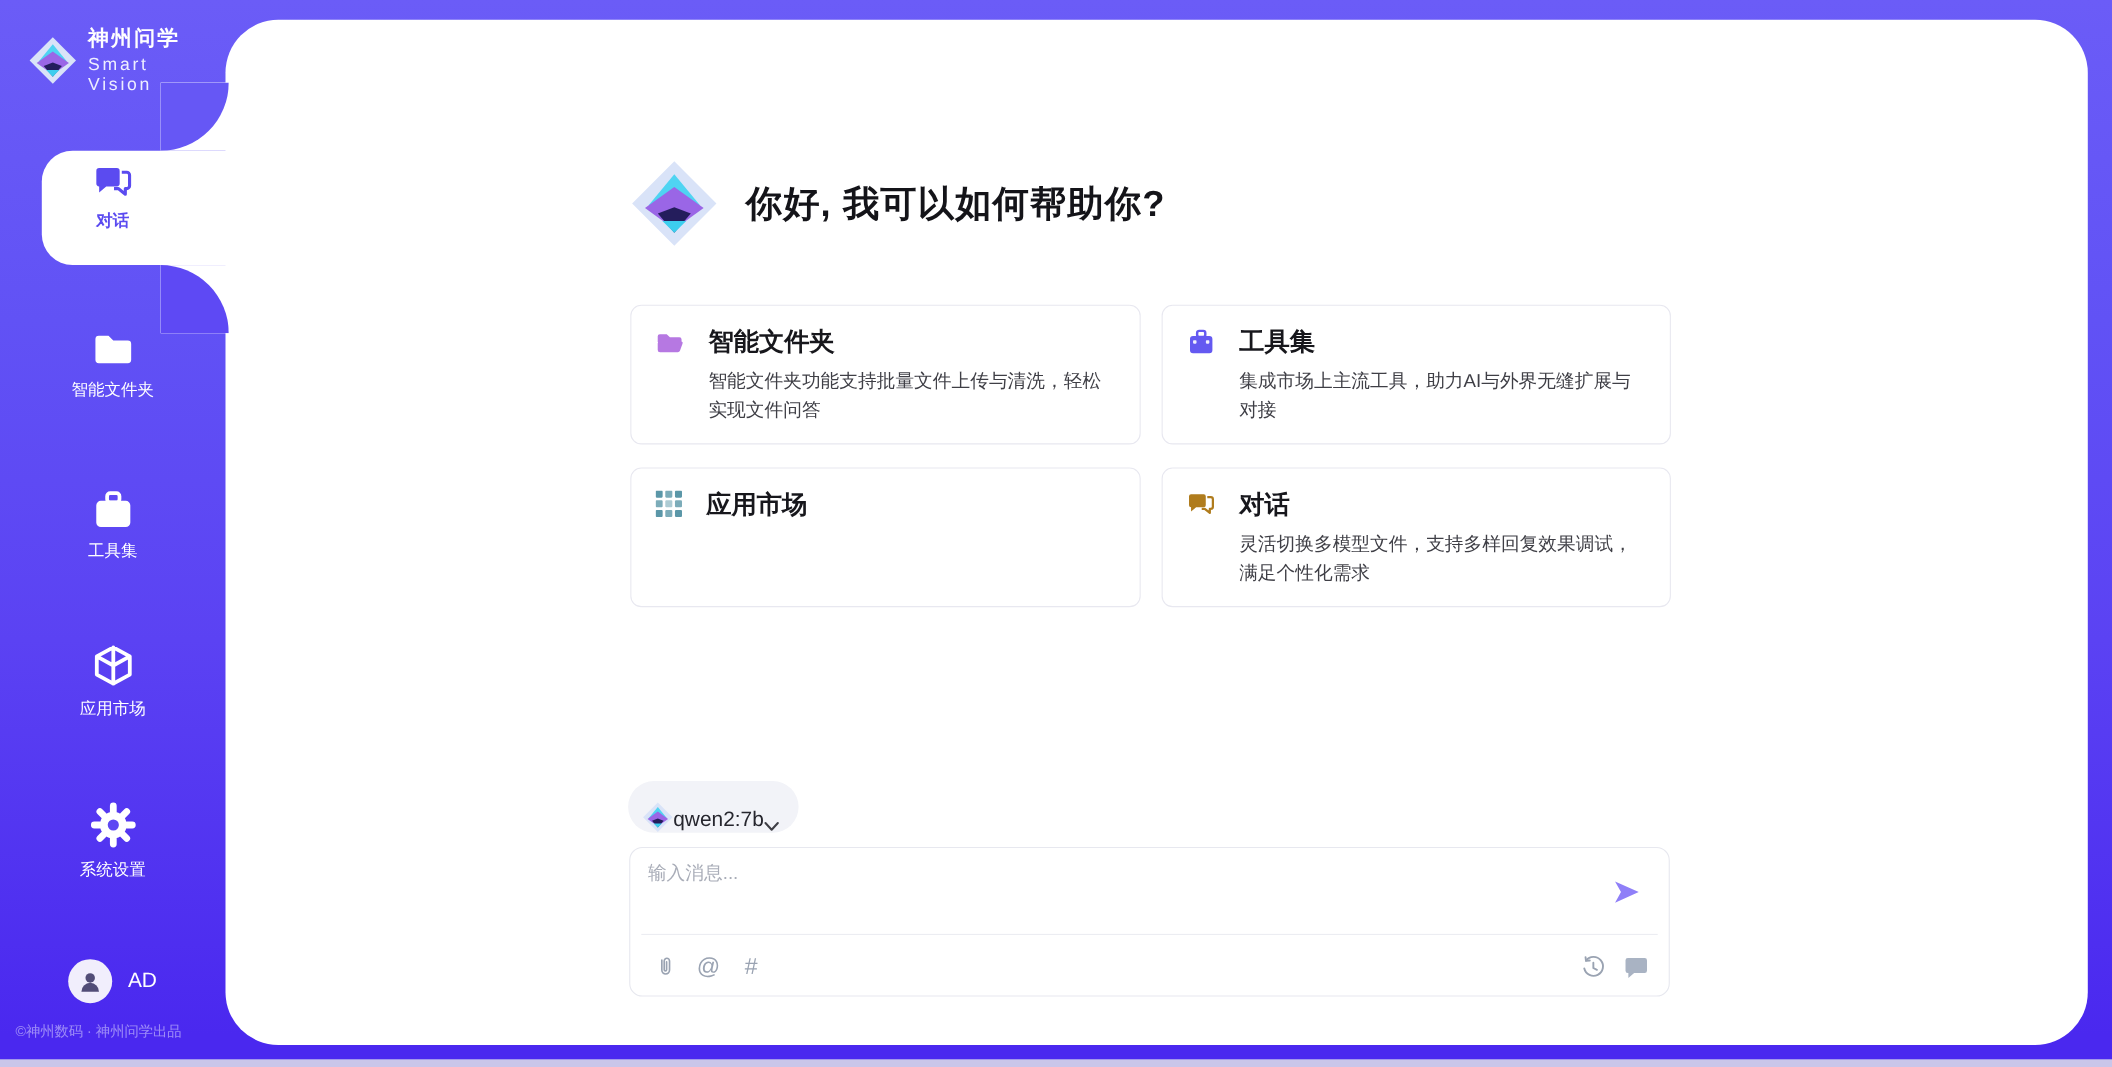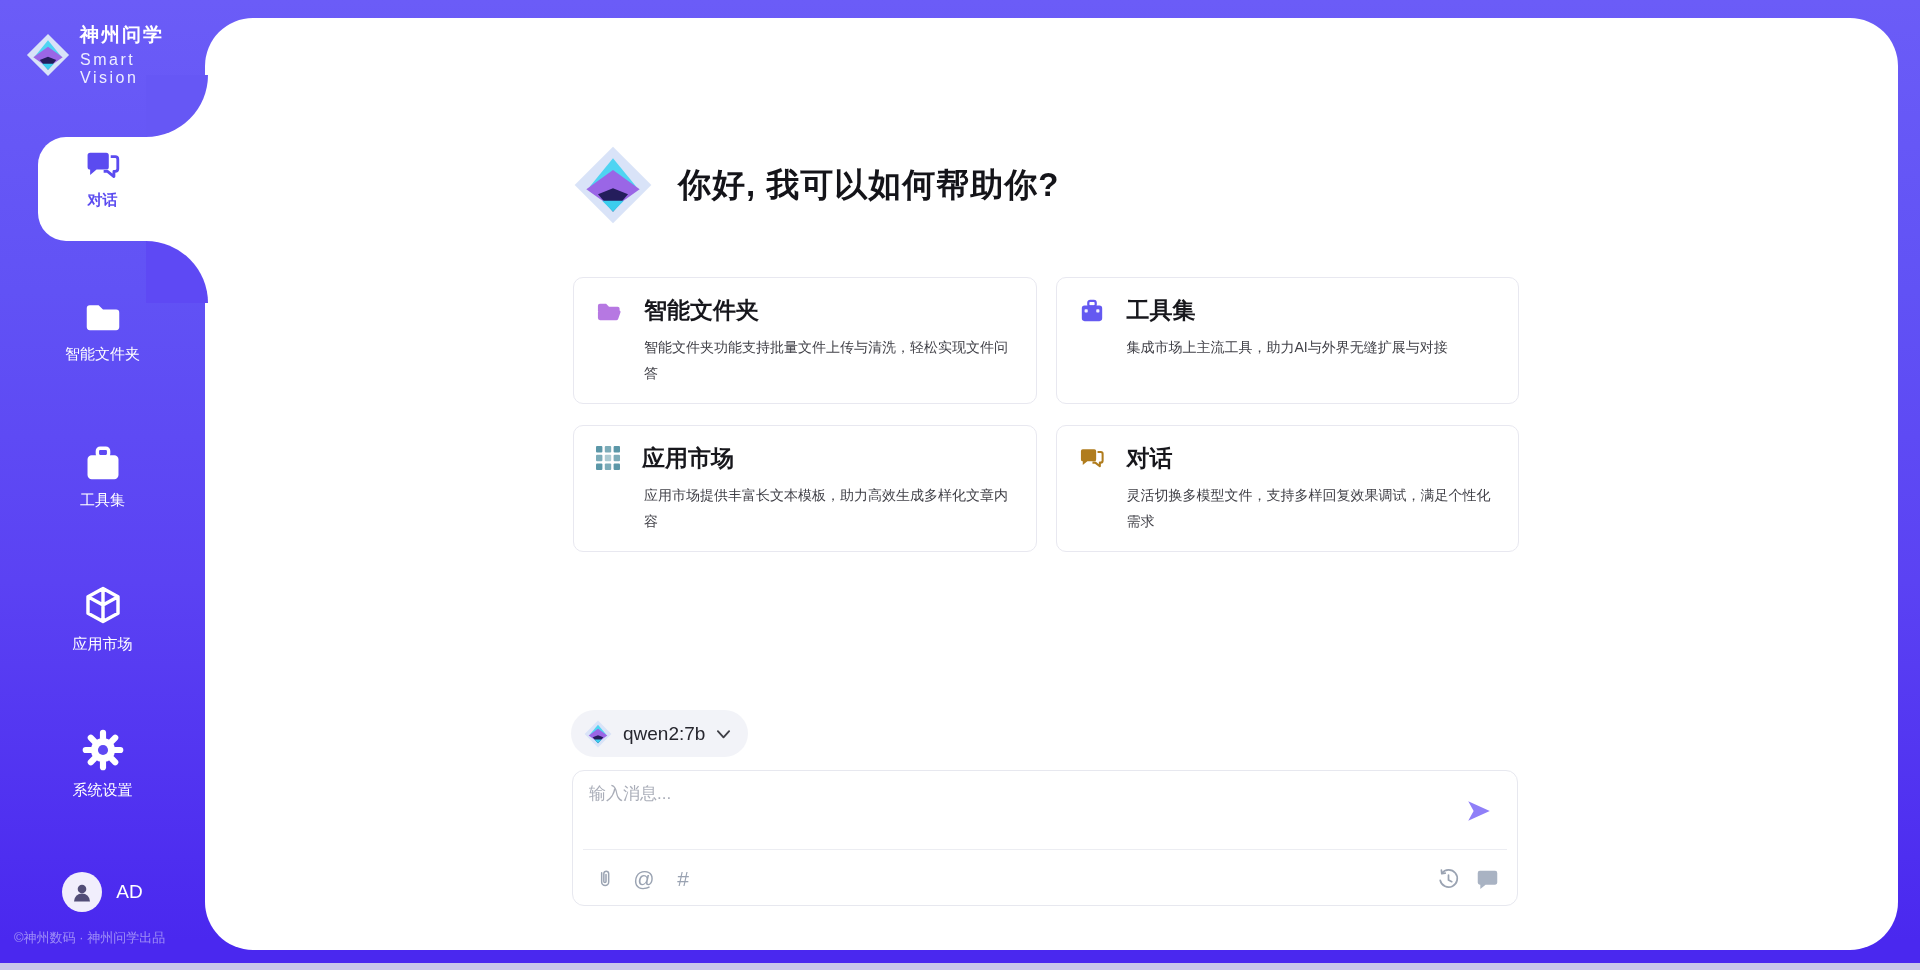--- a/index.html
+++ b/index.html
@@ -30,22 +30,22 @@
   .avatar{width:40px;height:40px;border-radius:50%;background:#f1eefc;display:flex;align-items:center;justify-content:center;}
   .user-name{color:#fff;font-size:19px;}
   .side-footer{position:absolute;left:14px;top:929px;font-size:13px;color:rgba(240,238,255,0.5);white-space:nowrap;}
   
   .greeting{position:absolute;left:573px;top:145px;display:flex;align-items:center;gap:25px;}
   .greeting-title{font-size:33px;font-weight:bold;color:#141419;letter-spacing:1px;}
   .cards{position:absolute;left:573px;top:277px;width:946px;display:grid;grid-template-columns:1fr 1fr;column-gap:19px;row-gap:21px;}
   .card{height:127px;background:#fff;border:1px solid #e8e8f0;border-radius:10px;padding:17px 24px 0 22px;cursor:pointer;}
   .card-head{display:flex;align-items:center;gap:22px;height:30px;}
   .card-title{font-size:23px;font-weight:bold;color:#17171c;}
-  .card-desc{margin-left:48px;margin-top:9px;font-size:14px;line-height:26px;color:#3f3f46;}
-  .model-pill{position:absolute;left:571px;top:710px;height:47px;border-radius:24px;background:#f2f3f8;display:flex;align-items:center;gap:11px;padding:0 17px 0 13px;cursor:pointer;}
+  .card-desc{margin-left:48px;margin-top:9px;font-size:17px;line-height:26px;color:#3f3f46;}
+  .model-pill{position:absolute;left:571px;top:710px;height:47px;border-radius:24px;background:#f2f3f8;display:flex;align-items:flex-end;padding:0 17px 0 13px;cursor:pointer;}
   .model-name{font-size:19px;color:#26262e;}
   .input-card{position:absolute;left:572px;top:770px;width:946px;height:136px;background:#fff;border:1px solid #e7e8ef;border-radius:12px;}
   .msg-input{position:absolute;left:16px;top:11px;width:850px;height:58px;border:none;outline:none;resize:none;background:transparent;font-family:inherit;font-size:17px;color:#0c4a6e;}
   .msg-input::placeholder{color:#a9adb8;}
   .send-btn{position:absolute;right:24px;top:26px;width:28px;height:28px;cursor:pointer;}
   .input-divider{position:absolute;left:10px;right:10px;top:78px;height:1px;background:#ecedf2;}
   .input-toolbar{position:absolute;left:20px;right:18px;top:92px;height:32px;display:flex;align-items:center;justify-content:space-between;}
   .tool-group{display:flex;align-items:center;gap:15px;}
   .tool-btn{width:24px;height:26px;display:flex;align-items:center;justify-content:center;cursor:pointer;color:#9aa3b2;}
   .glyph-btn{font-size:21px;color:#9aa3b2;}
@@ -229,21 +229,20 @@
 
   <div class="card">
     <div class="card-head">
       <span style="color:#5b97a8">
         <svg width="24" height="24" viewBox="0 0 24 24">
             <use href="#grid-icon-g"></use>
           </svg>
       </span>
       <span class="card-title">应用市场</span>
     </div>
-    <div class="card-desc">应用市场提供丰富长文本模板，助力高效生成多样化文章内容</div>
   </div>
 
   <div class="card">
     <div class="card-head">
       <span style="color:#b07c1d">
         <svg width="26" height="24" viewBox="0 0 28 26">
             <use href="#chat-icon-g"></use>
           </svg>
       </span>
       <span class="card-title">对话</span>

